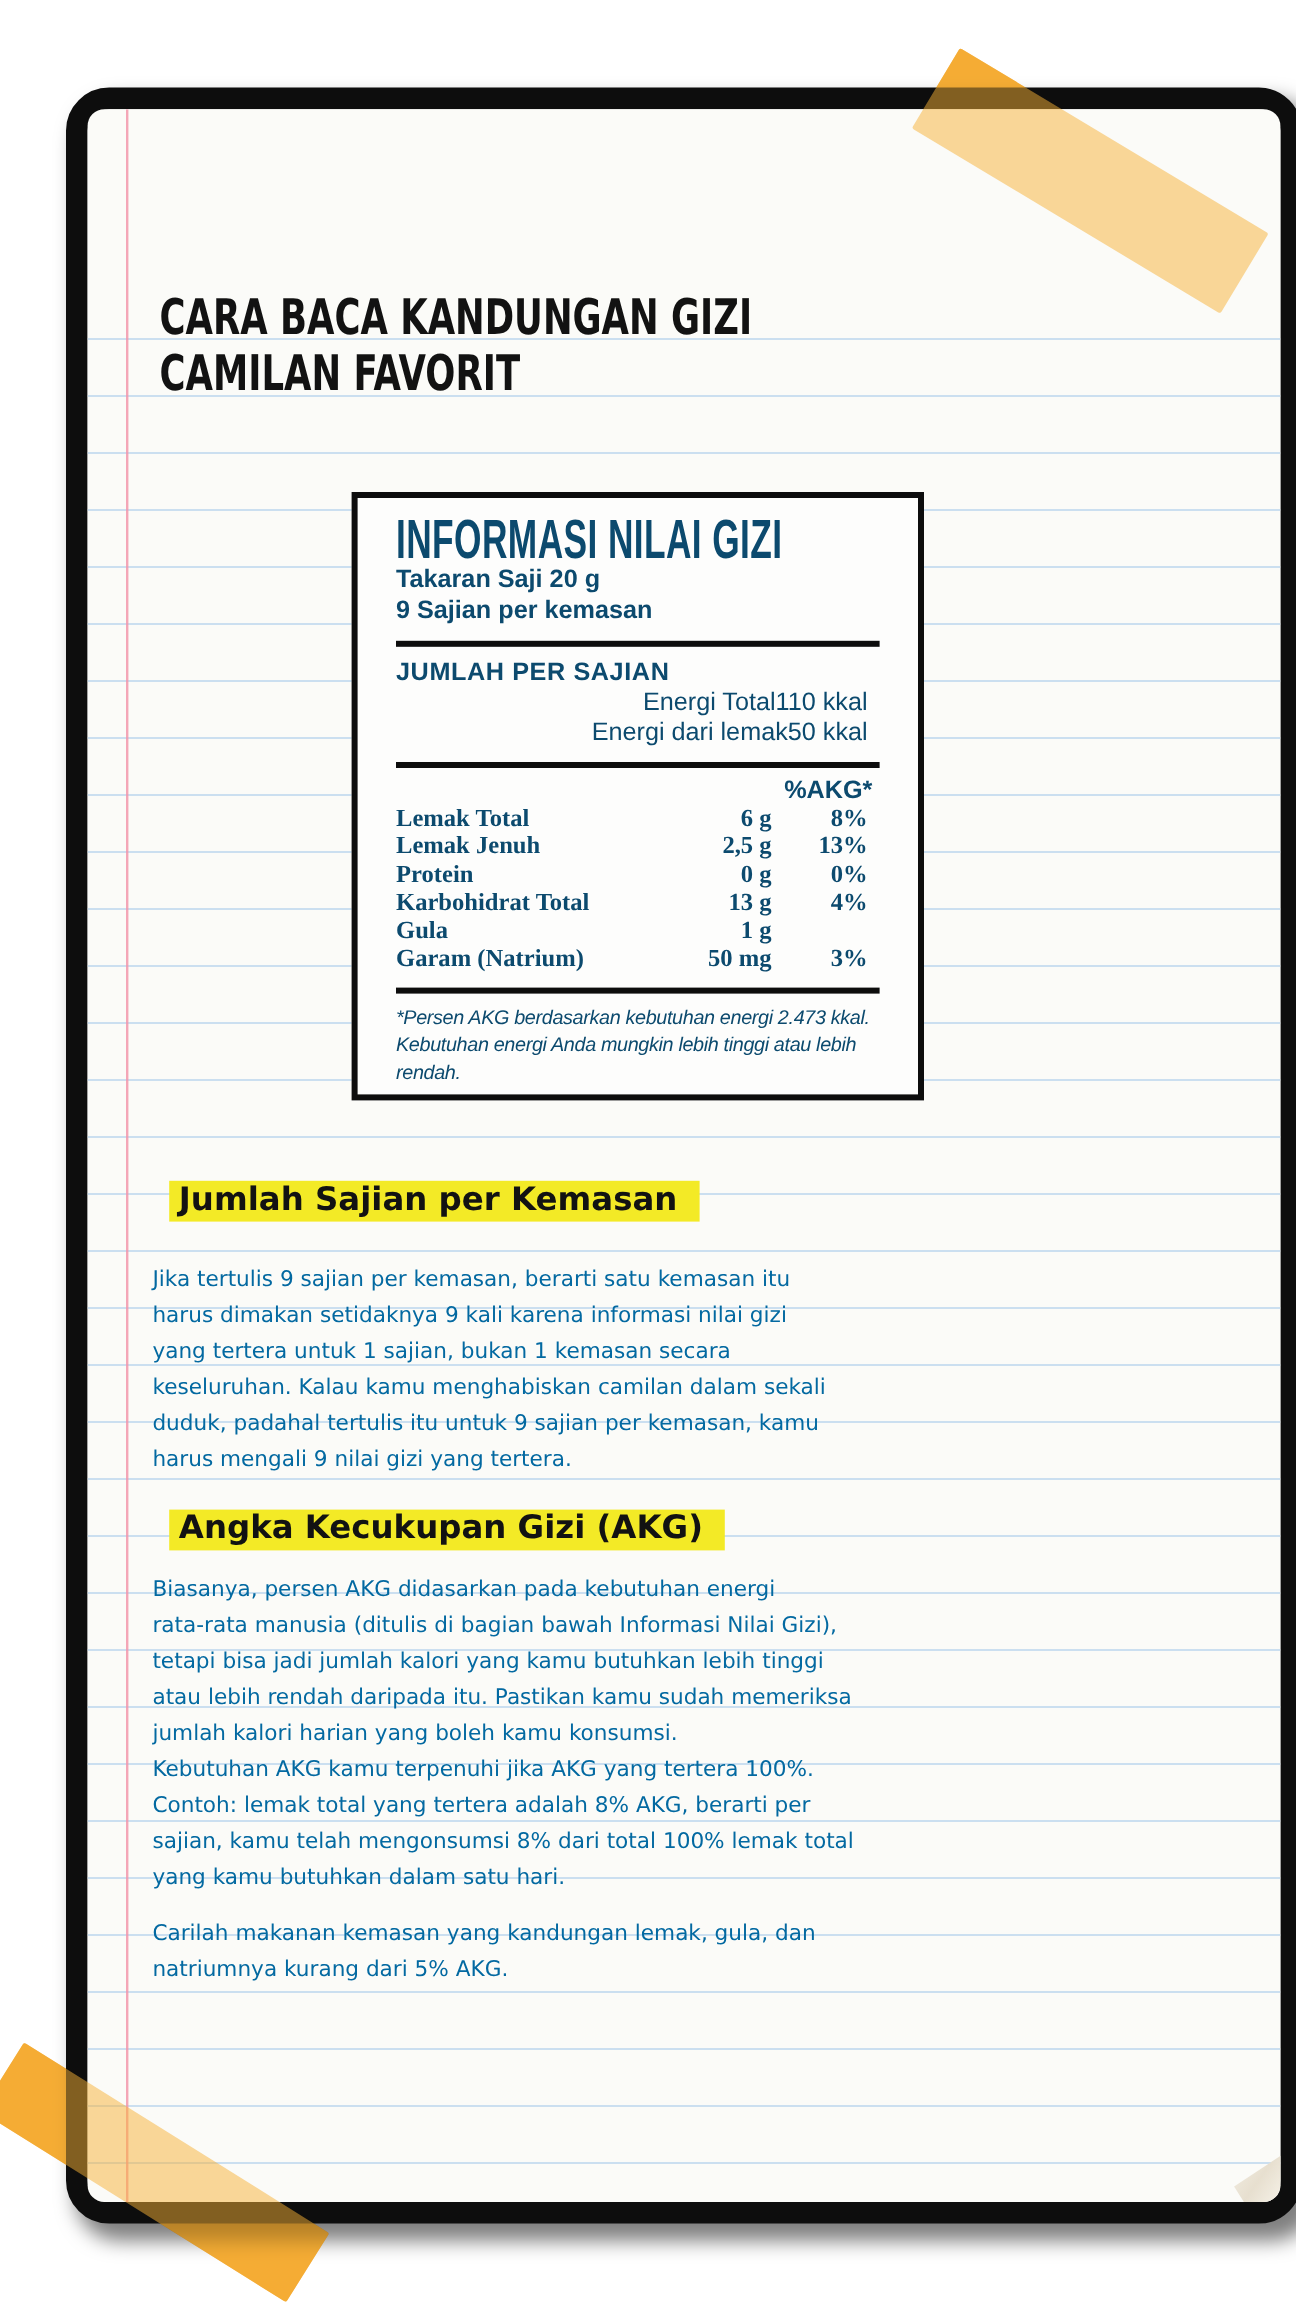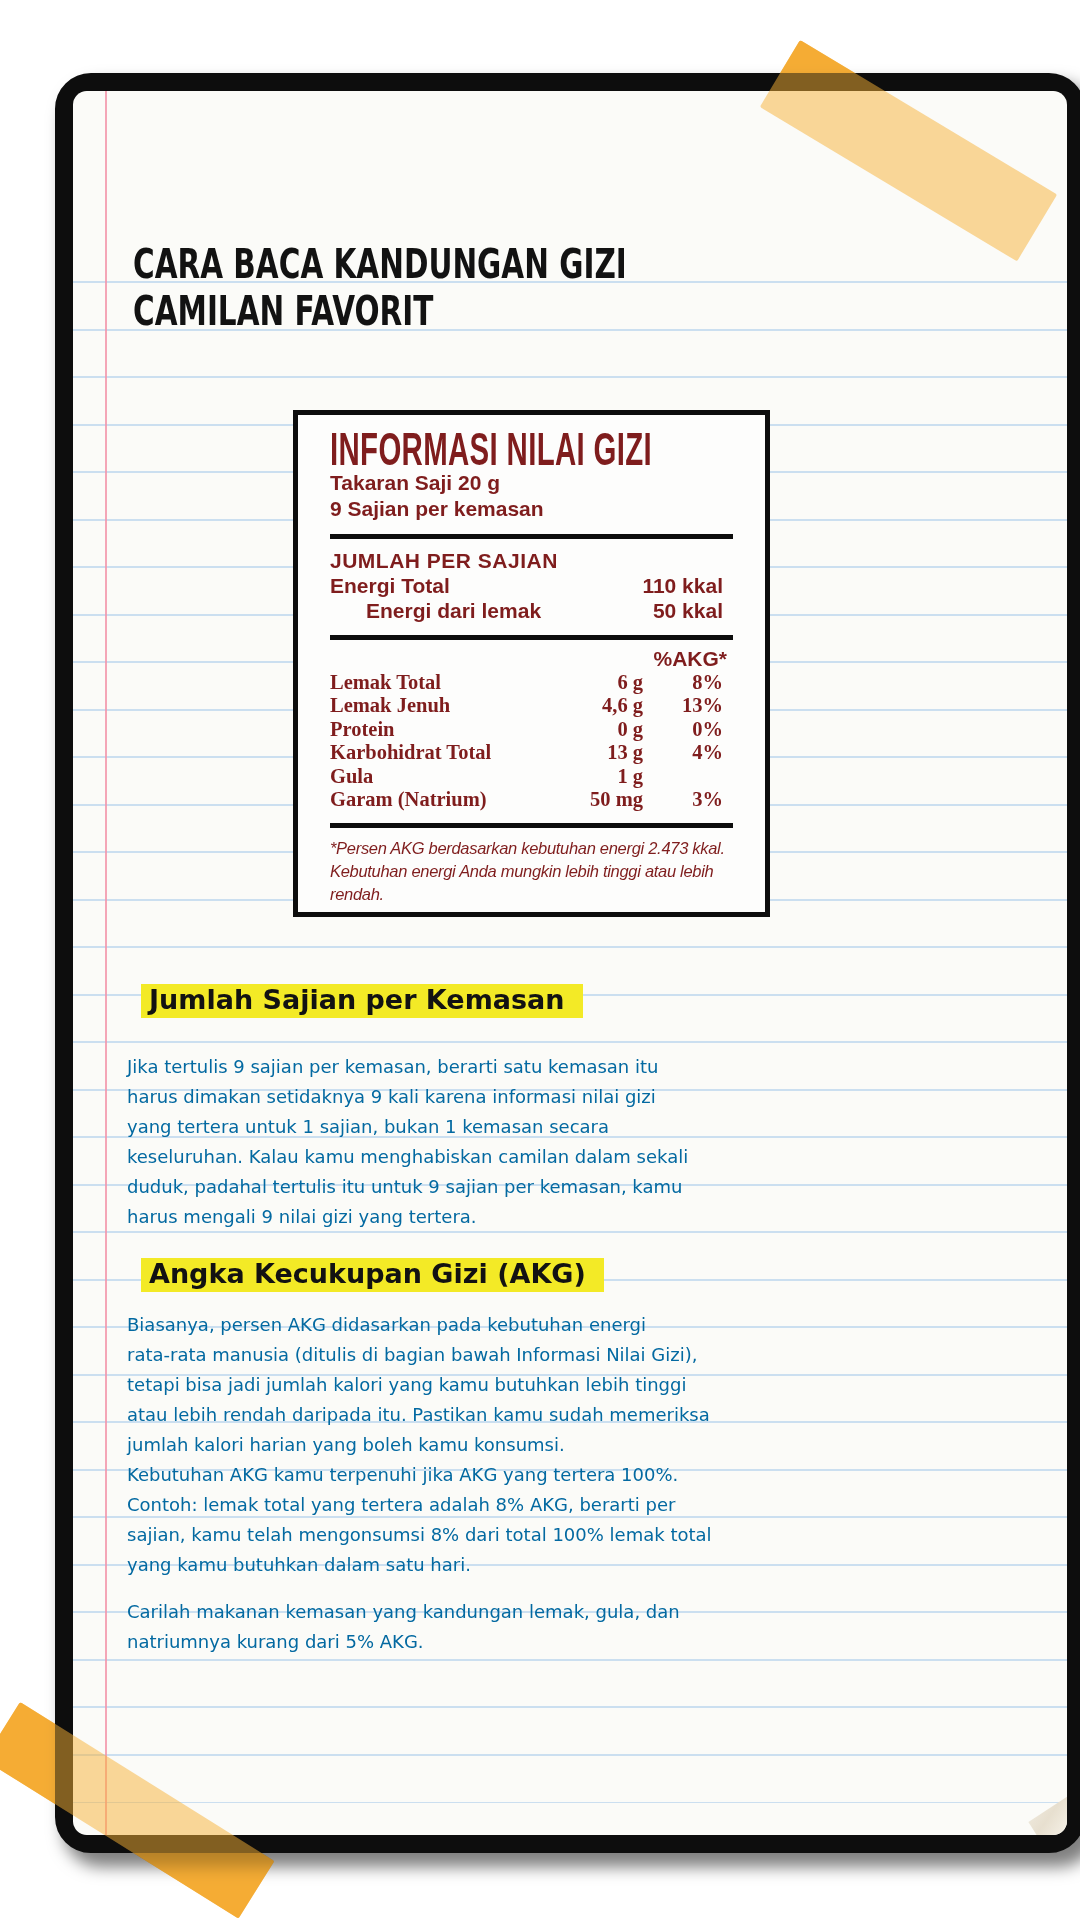--- a/index.html
+++ b/index.html
@@ -36,31 +36,31 @@
   .page-title{
     position:absolute;left:60px;top:150px;
     font-size:41px;font-weight:bold;line-height:47px;color:#121212;
     letter-spacing:0px;white-space:pre-line;
     transform:scaleX(0.72);transform-origin:left top;
   }
   
   .nl-box{
     position:absolute;left:220px;top:319px;width:477px;height:507px;
     box-sizing:border-box;border:5px solid #0d0d0d;background:#FDFDFC;
-    padding:13px 32px 0 32px;color:#7f1d1d;
+    padding:13px 32px 0 32px;color:#0c4a6e;
     font-family:"Liberation Sans", sans-serif;
   }
   .nl-title{
     font-weight:900;font-size:46px;line-height:42px;white-space:nowrap;
     transform:scaleX(0.64);transform-origin:left center;letter-spacing:0.5px;
   }
   .nl-serving{font-size:21px;font-weight:bold;line-height:26px;}
   .nl-rule{height:5px;background:#0d0d0d;margin-top:12px;}
   .nl-heading{margin-top:9px;font-size:21px;font-weight:bold;line-height:25px;letter-spacing:0.5px;}
-  .nl-energy-row{display:flex;justify-content:space-between;font-size:21px;font-weight:bold;line-height:25px;}
+  .nl-energy-row{display:flex;justify-content:flex-end;font-size:21px;font-weight:normal;line-height:25px;}
   .nl-energy-row .ind{padding-left:36px;}
   .nl-energy-row .val{padding-right:10px;}
   .nl-akg-head{margin-top:7px;text-align:right;font-size:21px;font-weight:bold;line-height:24px;padding-right:6px;}
   .nl-row{display:flex;font-size:20.5px;font-weight:bold;line-height:23.4px;font-family:Liberation Serif, serif;}
   .nl-row .lbl{flex:1;}
   .nl-row .amt{width:130px;text-align:right;}
   .nl-row .pct{width:80px;text-align:right;padding-right:10px;}
   .nl-footnote{
     margin-top:9px;font-size:16.5px;font-style:italic;line-height:23px;
     letter-spacing:-0.3px;white-space:pre-line;
@@ -117,21 +117,21 @@
       <div>
 
           <div class="nl-row">
             <span class="lbl">Lemak Total</span>
             <span class="amt">6 g</span>
             <span class="pct">8%</span>
           </div>
 
           <div class="nl-row">
             <span class="lbl">Lemak Jenuh</span>
-            <span class="amt">4,6 g</span>
+            <span class="amt">2,5 g</span>
             <span class="pct">13%</span>
           </div>
 
           <div class="nl-row">
             <span class="lbl">Protein</span>
             <span class="amt">0 g</span>
             <span class="pct">0%</span>
           </div>
 
           <div class="nl-row">

